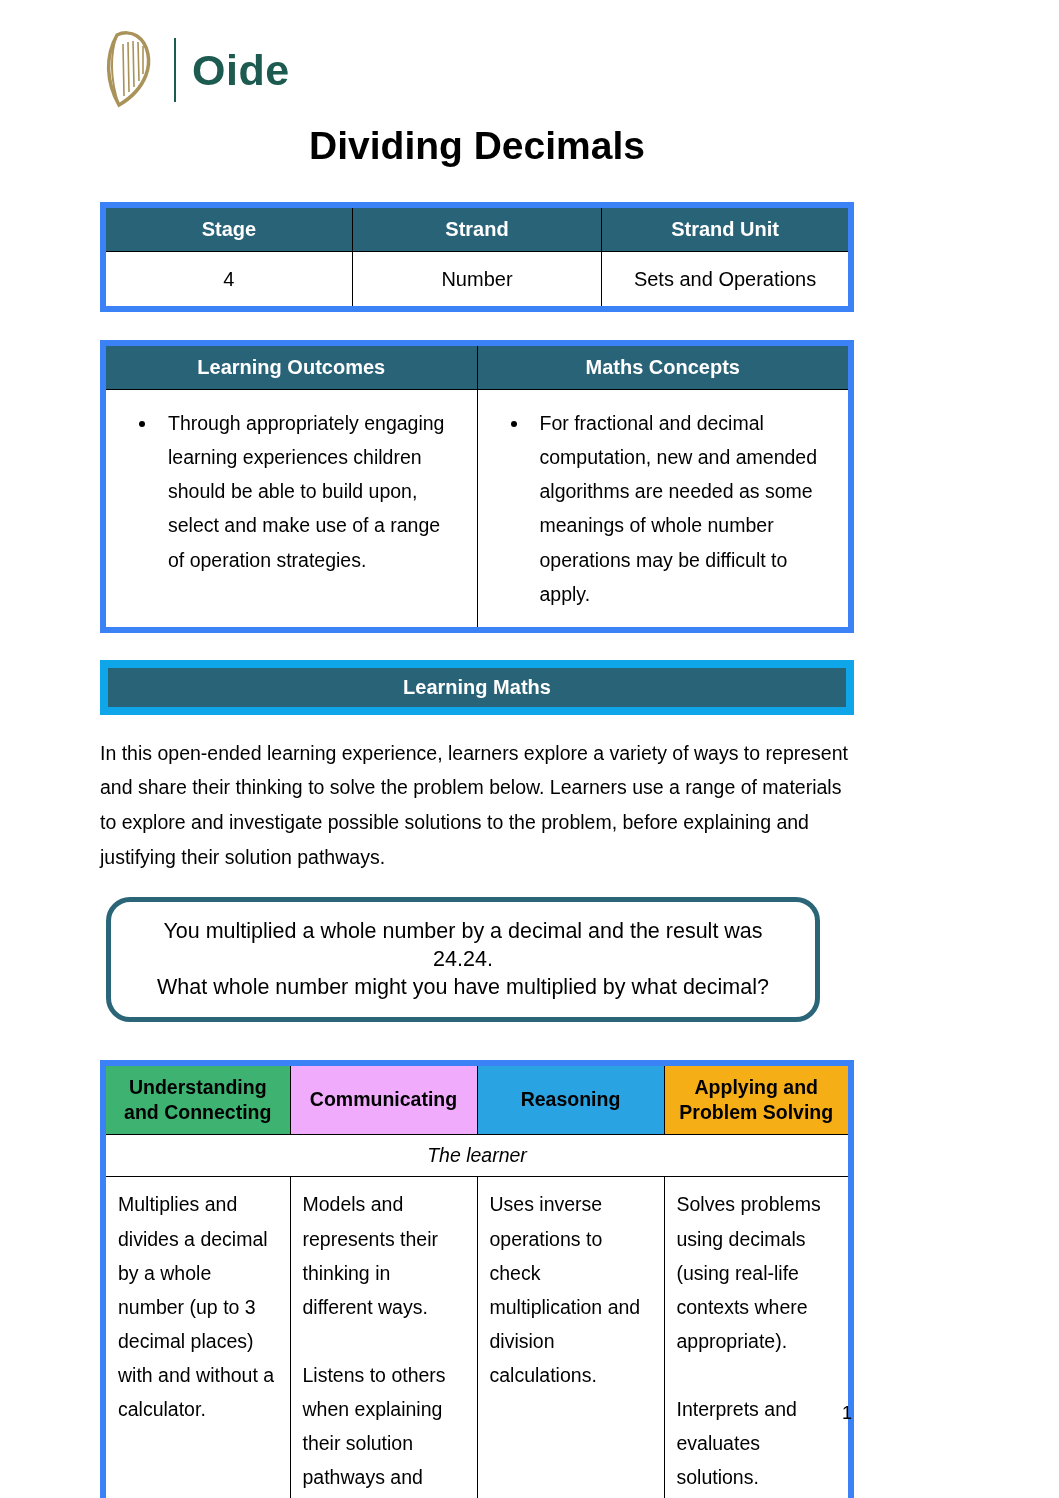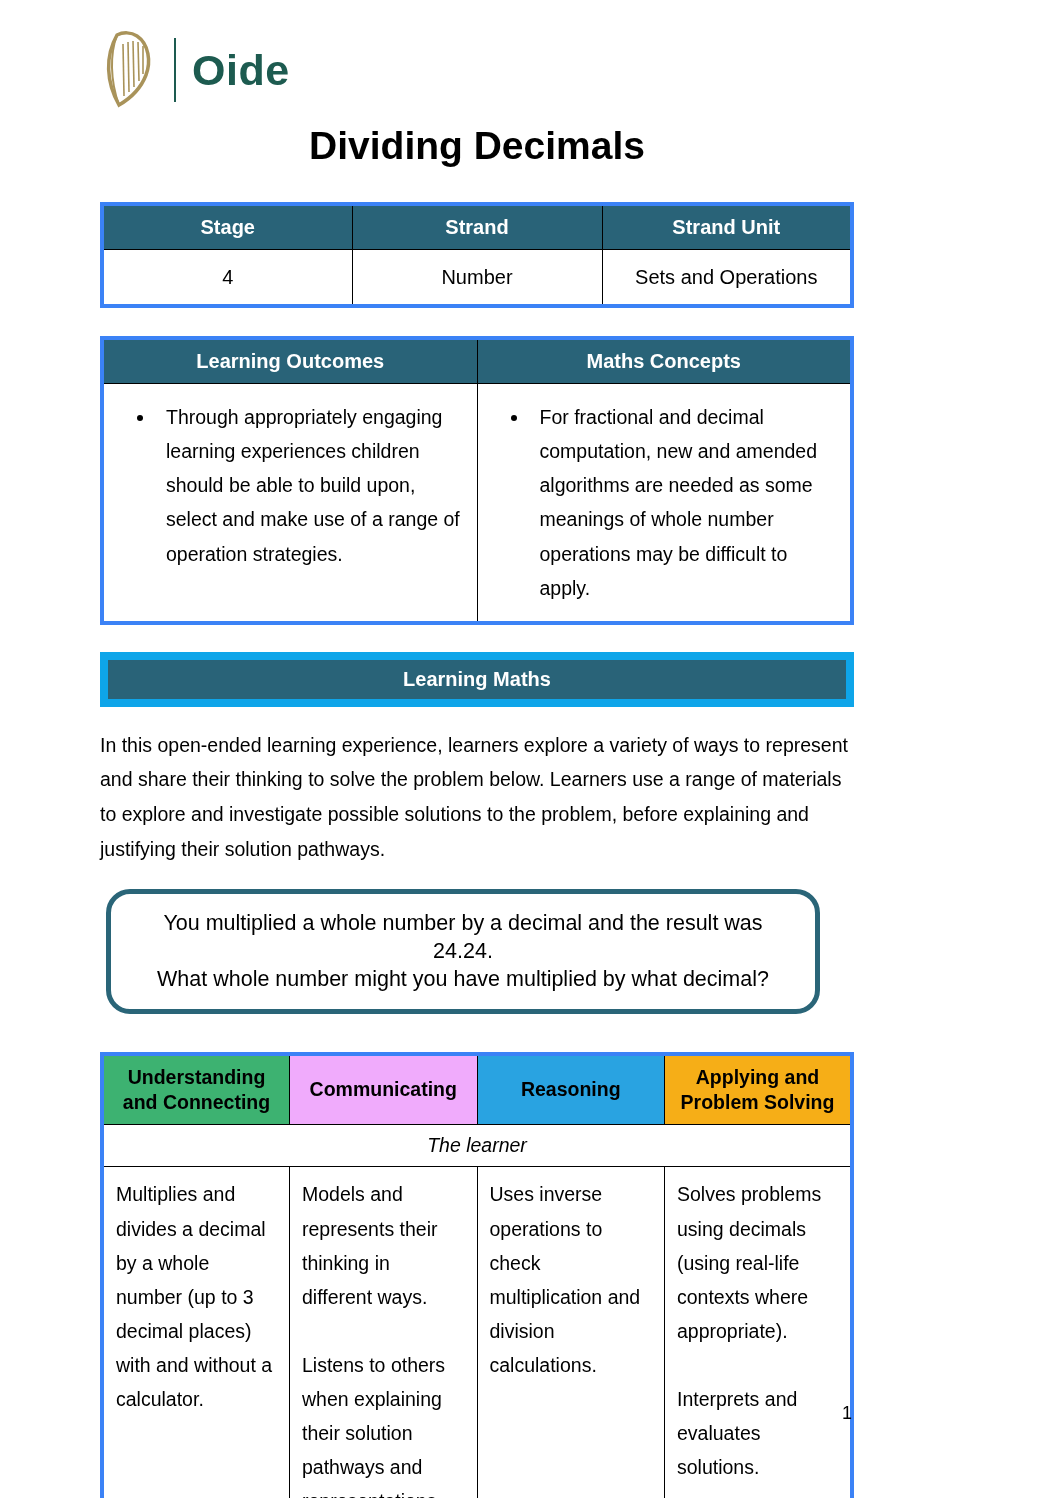--- a/index.html
+++ b/index.html
@@ -19,21 +19,21 @@
   .logo-row { display: flex; align-items: center; height: 80px; }
   .harp { color: var(--harp-gold, #A9935A); width: 62px; height: 80px; display: inline-block; }
   .logo-divider { width: 2px; height: 64px; background: var(--brand-teal, #1D5B50); margin: 0 16px 0 12px; }
   .brand { font-size: 43px; font-weight: bold; color: var(--brand-teal, #1D5B50); letter-spacing: 0.5px; }
 
   
   .title { text-align: center; font-size: 39px; font-weight: bold; margin: 14px 0 34px 0; }
 
   
   table { width: 100%; border-collapse: collapse; table-layout: fixed; }
-  table { border: 4px solid #3b82f6; }
+  table { border: 6px solid #3b82f6; }
   th, td { border: 1.5px solid #000; }
   th {
     background: var(--teal-header, #296378);
     color: #fff; font-weight: bold; font-size: 20px;
     padding: 10px 6px; text-align: center;
   }
 
   .meta-table td { text-align: center; font-size: 20px; padding: 15px 6px; height: 24px; }
 
   .outcomes-table { margin-top: 28px; }

